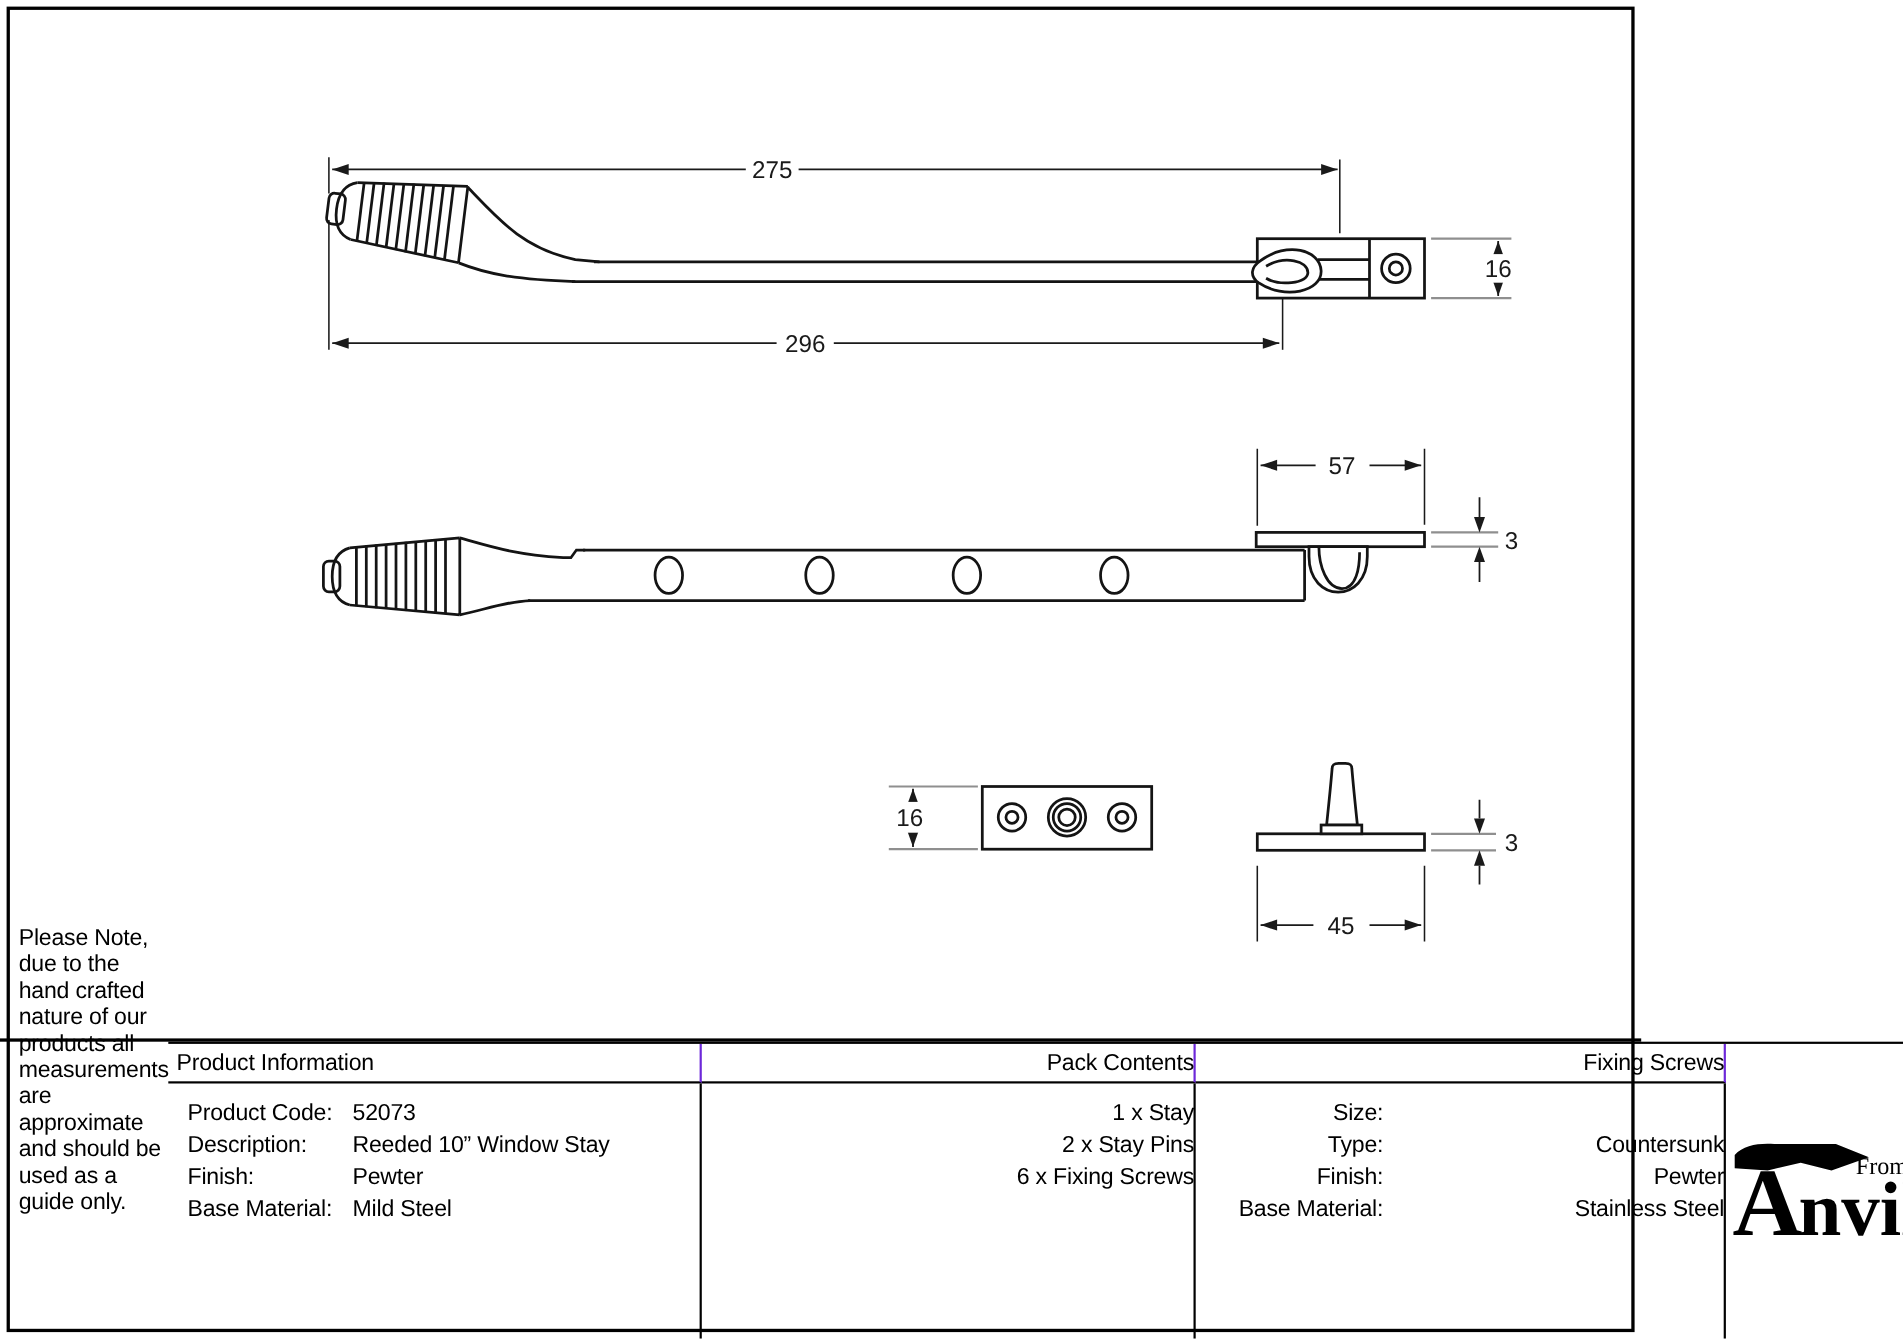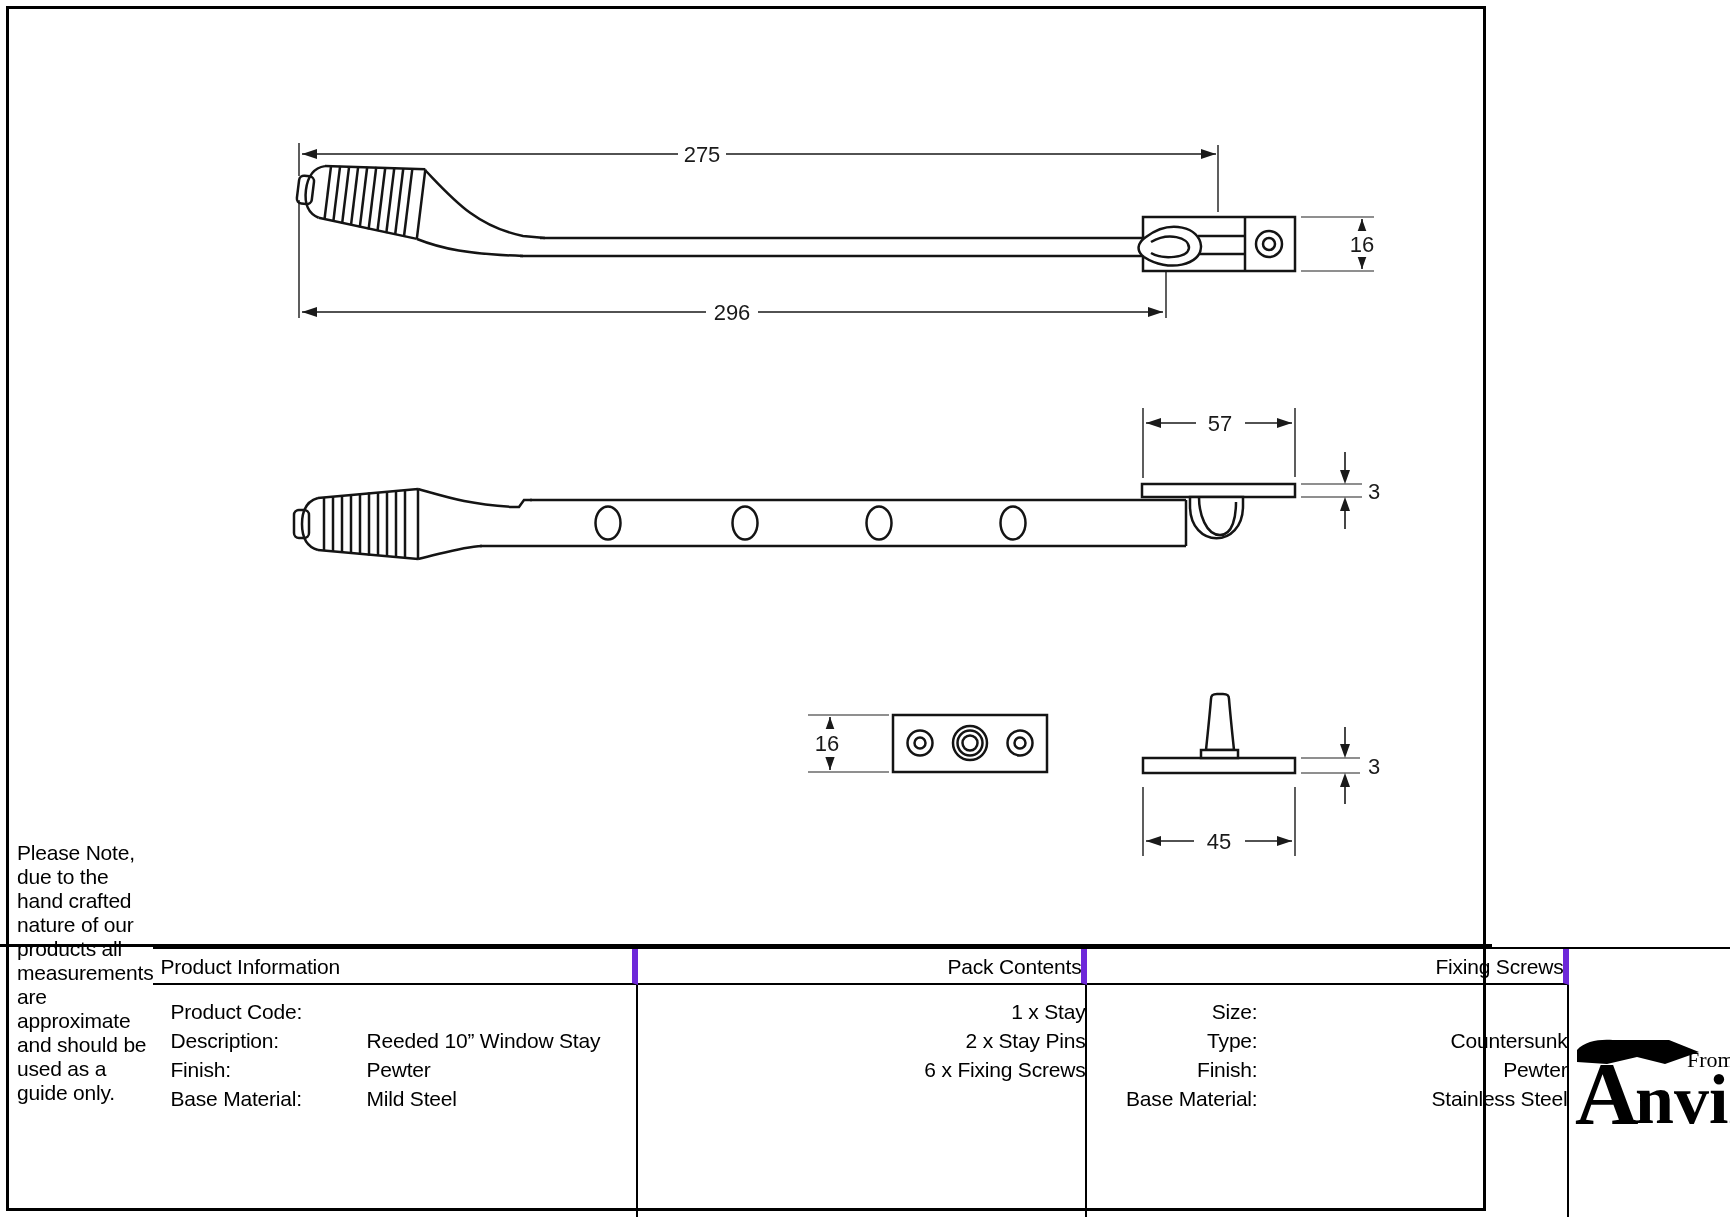--- a/index.html
+++ b/index.html
@@ -13,25 +13,25 @@
   .dimline{fill:none;stroke:#1a1a1a;stroke-width:1.6;}
   .extline{fill:none;stroke:#1a1a1a;stroke-width:1.4;}
   .extgray{fill:none;stroke:#8f8f8f;stroke-width:2;}
   .arrow{fill:#1a1a1a;stroke:none;}
   .bottom-section{position:absolute;left:0;right:0;top:944px;bottom:0;
         border-top:3px solid #000;display:flex;flex-direction:row;}
   .note-row{height:52px;display:flex;align-items:center;padding-left:17px;
         font-size:21px;letter-spacing:-0.2px;}
   .info-table{flex:1;border-top:2px solid #000;display:grid;
         grid-template-columns:485px 449px 482px 1fr;grid-template-rows:36px 1fr;}
-  .hcell{border-right:6px solid #6d28d9;border-bottom:2px solid #000;
+  .hcell{border-right:2px solid #6d28d9;border-bottom:2px solid #000;
         padding:6px 0 0 7px;font-size:21px;letter-spacing:-0.2px;}
   .ccell{border-right:2px solid #000;padding:12px 0 0 17px;font-size:21px;letter-spacing:-0.2px;}
   .logo-cell{grid-column:4;grid-row:1/3;display:flex;align-items:center;justify-content:center;}
-  .kv{display:grid;grid-template-columns:150px auto;line-height:29px;gap:46px;}
+  .kv{display:grid;grid-template-columns:150px auto;line-height:29px;}
   .kv3{display:grid;grid-template-columns:150px auto;line-height:29px;}
   .pc-line{line-height:29px;}
   .pad20{padding-left:20px;text-align:right;}
   .logo-text{font-family:"Liberation Serif",serif;fill:#000;}
 </style>
 </head>
 <body>
 
 <div class="page">
   <div class="frame"></div>
@@ -187,20 +187,21 @@
           <text class="logo-text" x="66" y="90" font-size="70" font-weight="bold">nvil</text>
           <text class="logo-text" x="118" y="34" font-size="22">From the</text>
           <polygon fill="#000" points="212,20 218,27 212,34 206,27"></polygon>
           <text class="logo-text" x="228" y="22" font-size="15">®</text>
         </svg>
       </div>
 
       <div class="ccell">
         <div class="kv">
           <span>Product Code:</span>
+          <span>52073</span>
         </div>
         <div class="kv">
           <span>Description:</span>
           <span>Reeded 10” Window Stay</span>
         </div>
         <div class="kv">
           <span>Finish:</span>
           <span>Pewter</span>
         </div>
         <div class="kv">

